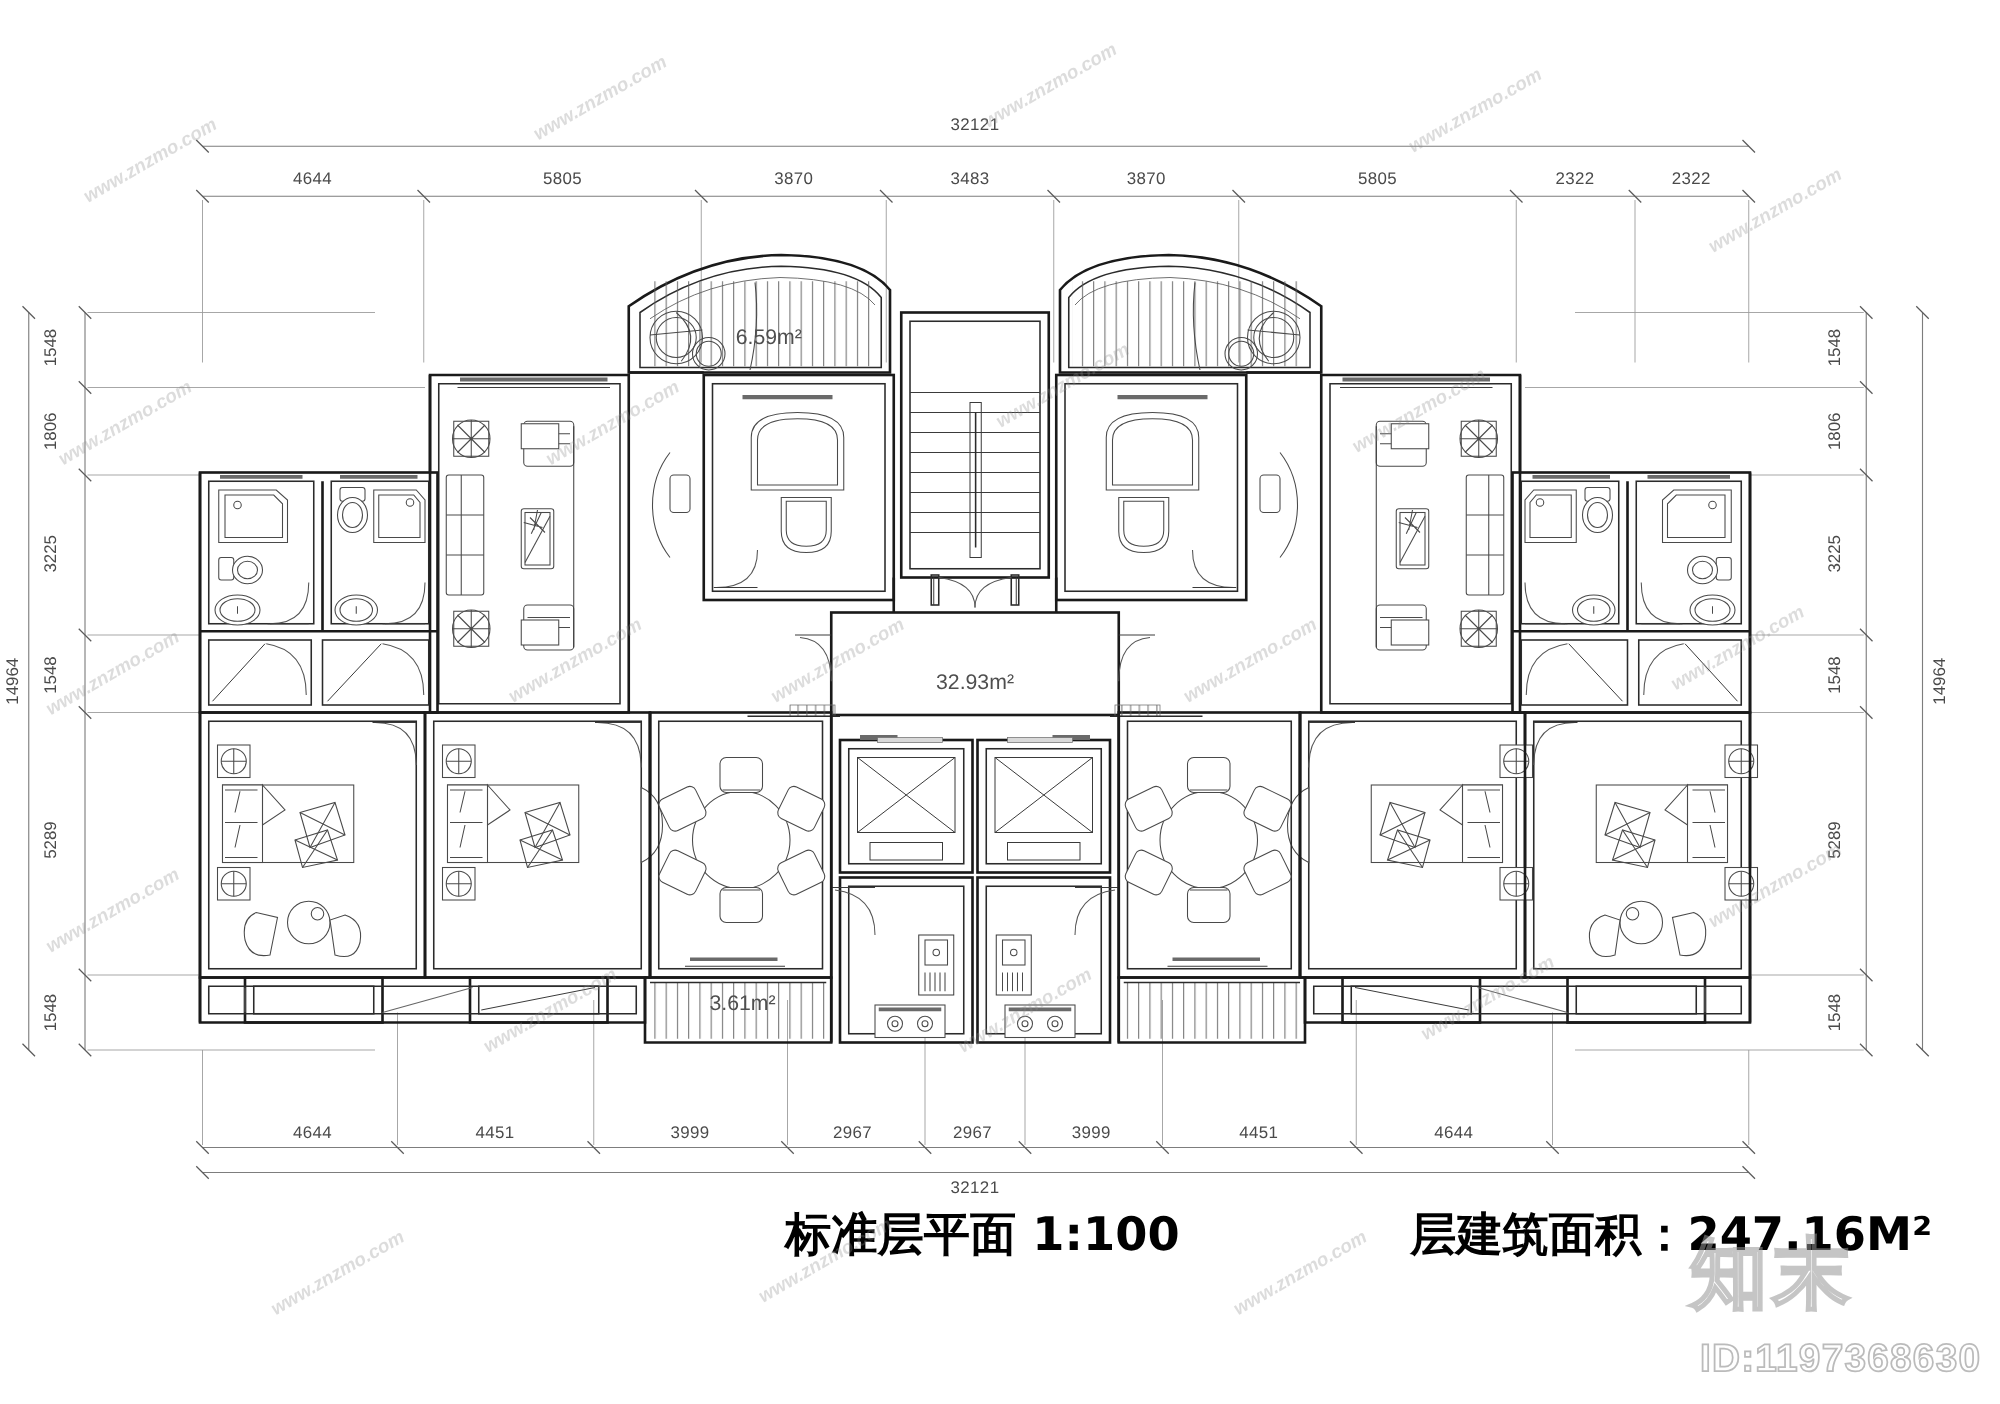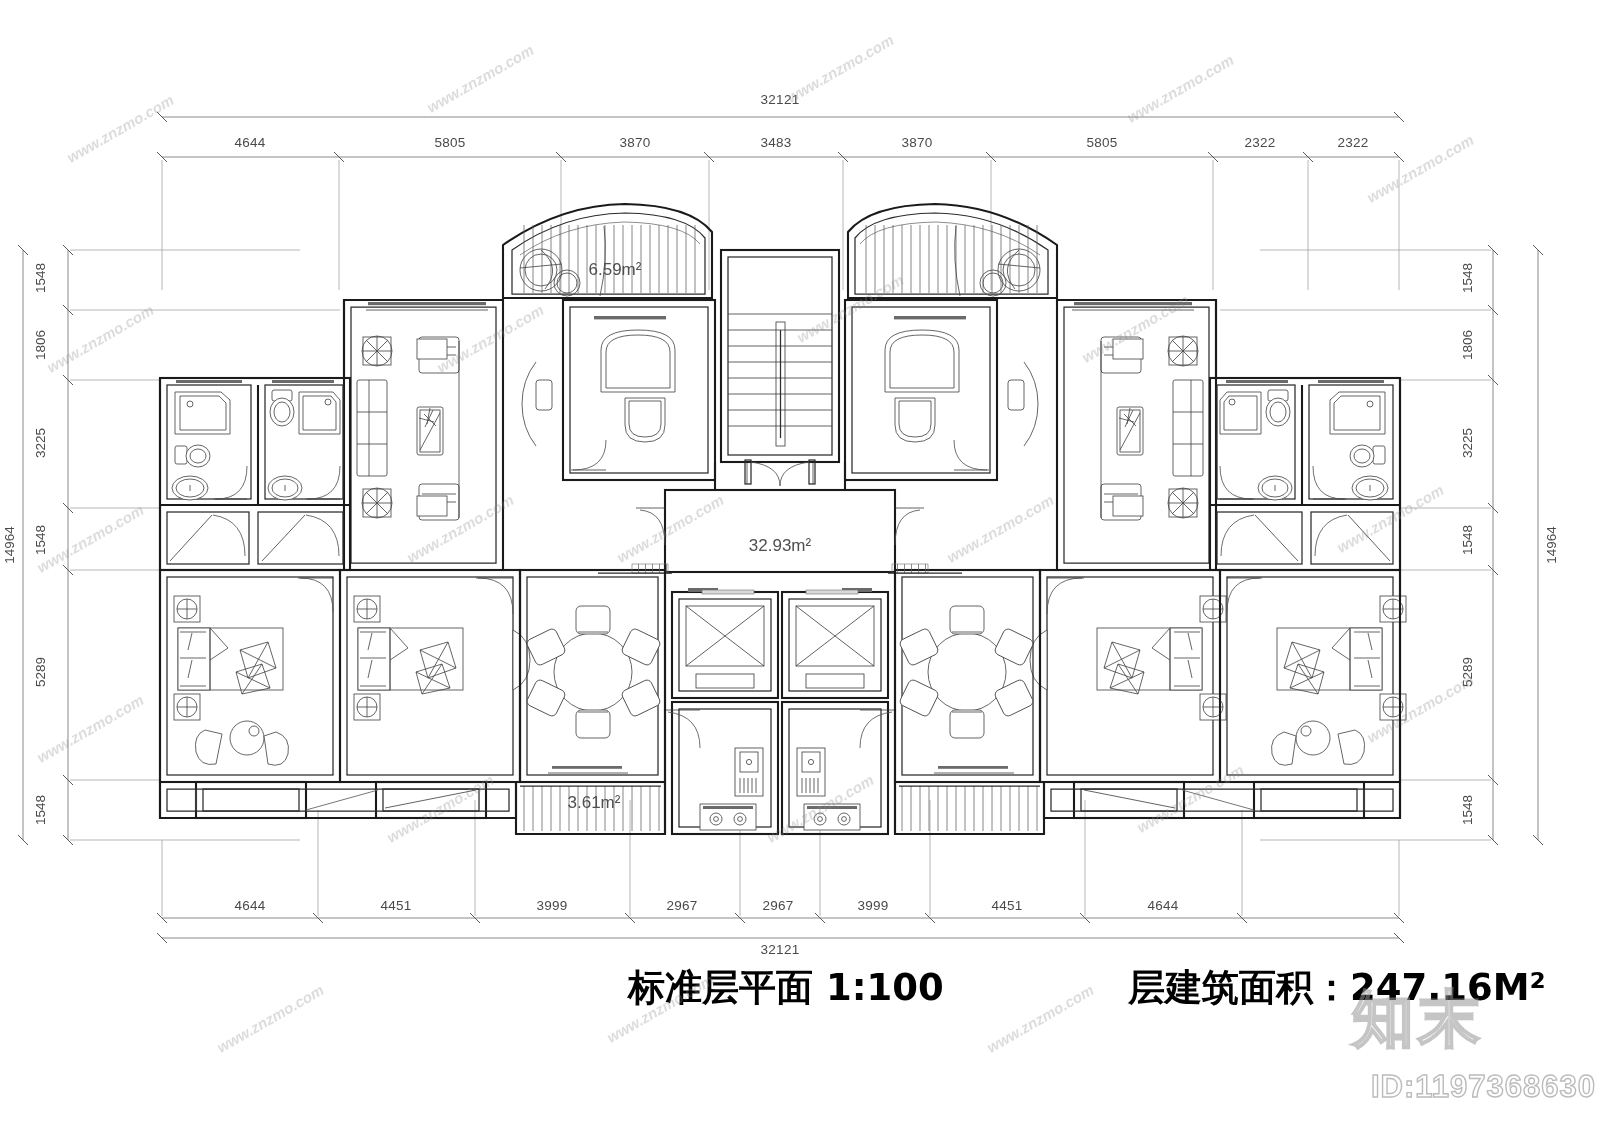--- a/index.html
+++ b/index.html
@@ -83,21 +83,21 @@
     font-size: 62px;
     font-weight: 700;
     color: rgba(255,255,255,0.0);
     -webkit-text-stroke: 2px rgba(150,150,150,0.55);
     letter-spacing: 4px;
     pointer-events: none;
     user-select: none;
   }
   #wm-id {
     position: absolute;
-    right: 4px;
+    right: 15px;
     bottom: 18px;
     font-family: "Liberation Sans", sans-serif;
     font-size: 31px;
     font-weight: 700;
     color: rgba(255,255,255,0);
     -webkit-text-stroke: 1.4px rgba(150,150,150,0.65);
     letter-spacing: 1px;
     pointer-events: none;
     user-select: none;
   }

